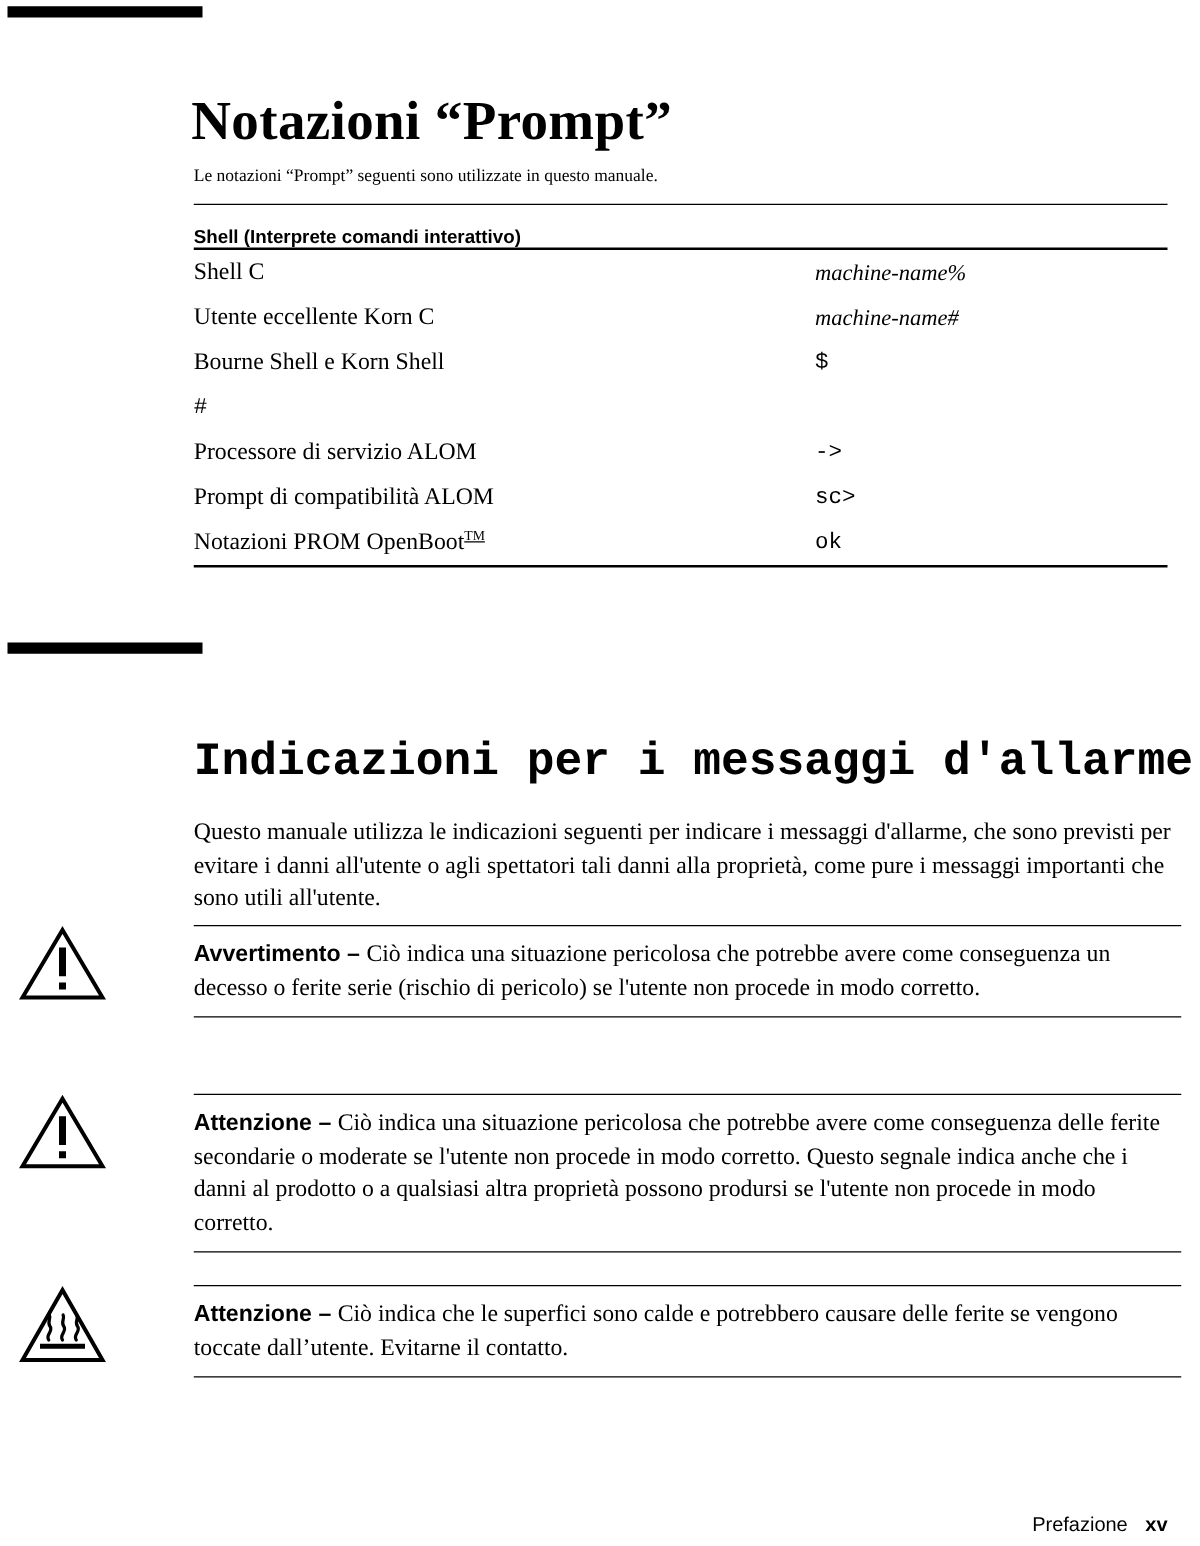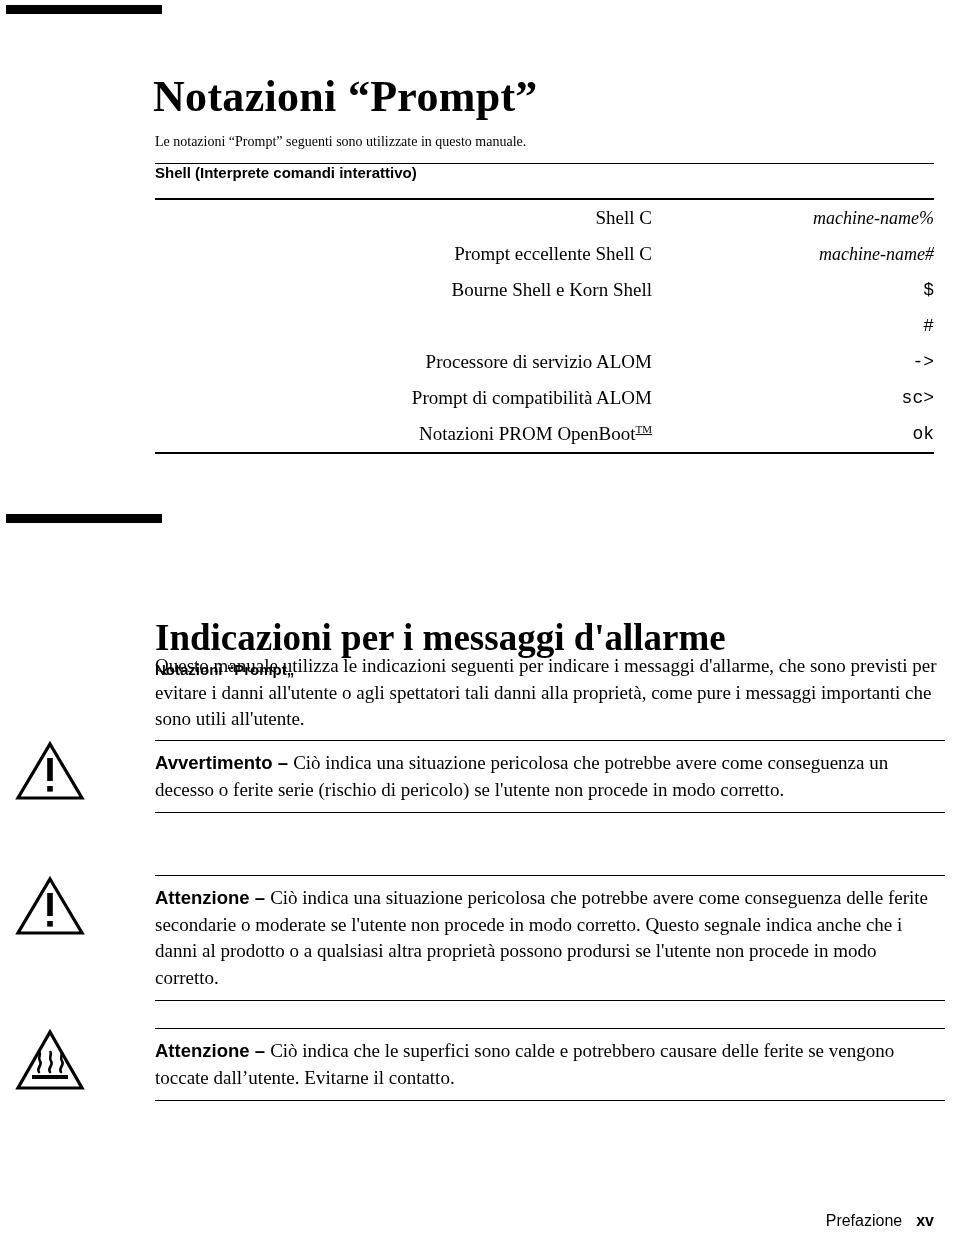--- a/index.html
+++ b/index.html
@@ -47,22 +47,22 @@
     left: 155px;
     top: 115px;
     font-size: 14px;
     line-height: 26px;
     white-space: nowrap;
   }
 
   .section-title {
     position: absolute;
     left: 155px;
-    top: 584px;
-    font-family: Liberation Serif, serif;
+    top: 556px;
+    font-family: Liberation Mono, monospace;
     font-size: 37px;
     line-height: 46px;
     white-space: nowrap;
   }
   .section-intro {
     position: absolute;
     left: 155px;
     top: 634px;
     width: 790px;
     font-size: 19px;
@@ -91,28 +91,26 @@
   .col-prompt { flex: 1 1 auto; }
 
   .table-head .col-shell,
   .table-head .col-prompt {
     font-family: "Liberation Sans", "DejaVu Sans", sans-serif;
     font-weight: bold;
     font-size: 15px;
   }
   .table-head {
     height: 34px;
-    align-items: flex-start;
-    flex-direction: column;
+    align-items: flex-end;
   }
 
   .table-body .table-row {
     height: 36px;
     align-items: center;
-    text-align: right;
   }
   .table-body .col-shell {
     font-size: 19px;
   }
   .table-body .col-prompt {
     font-size: 18px;
   }
   .prompt-italic {
     font-style: italic;
   }
@@ -187,31 +185,30 @@
   <div class="section-bar bar-1"></div>
   <div class="section-bar bar-2"></div>
 
   <h1 class="chapter-title">Notazioni “Prompt”</h1>
   <p class="chapter-intro">Le notazioni “Prompt” seguenti sono utilizzate in questo manuale.</p>
 
   <div class="prompt-table">
     <div class="rule rule-thin"></div>
     <div class="table-row table-head">
       <div class="col-shell">Shell (Interprete comandi interattivo)</div>
-      <div class="col-prompt">Notazioni “Prompt„</div>
     </div>
     <div class="rule rule-med"></div>
 
     <div class="table-body">
       <div class="table-row">
         <div class="col-shell">Shell C</div>
         <div class="col-prompt prompt-italic">machine-name%</div>
       </div>
       <div class="table-row">
-        <div class="col-shell">Prompt eccellente Shell C</div>
+        <div class="col-shell">Utente eccellente Korn C</div>
         <div class="col-prompt prompt-italic">machine-name#</div>
       </div>
       <div class="table-row">
         <div class="col-shell">Bourne Shell e Korn Shell</div>
         <div class="col-prompt prompt-mono">$</div>
       </div>
       <div class="table-row">
         <div class="col-prompt prompt-mono">#</div>
       </div>
       <div class="table-row">

